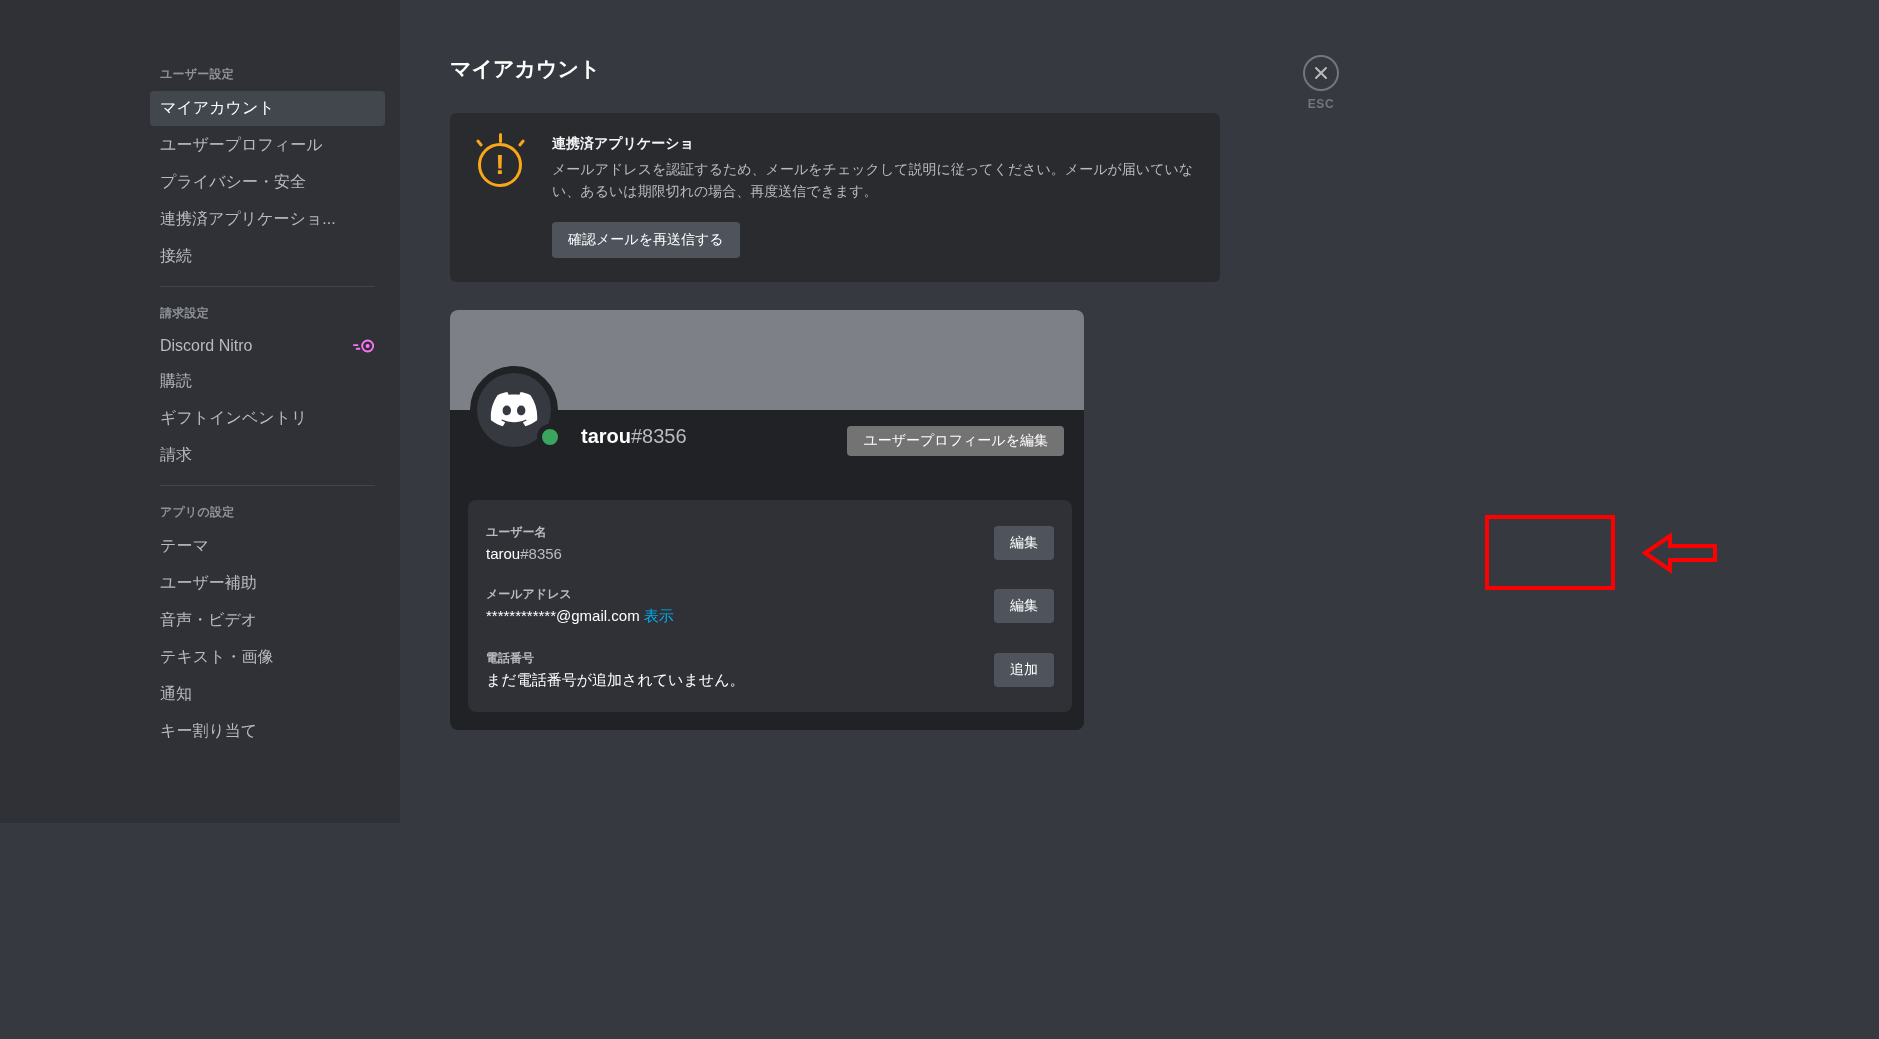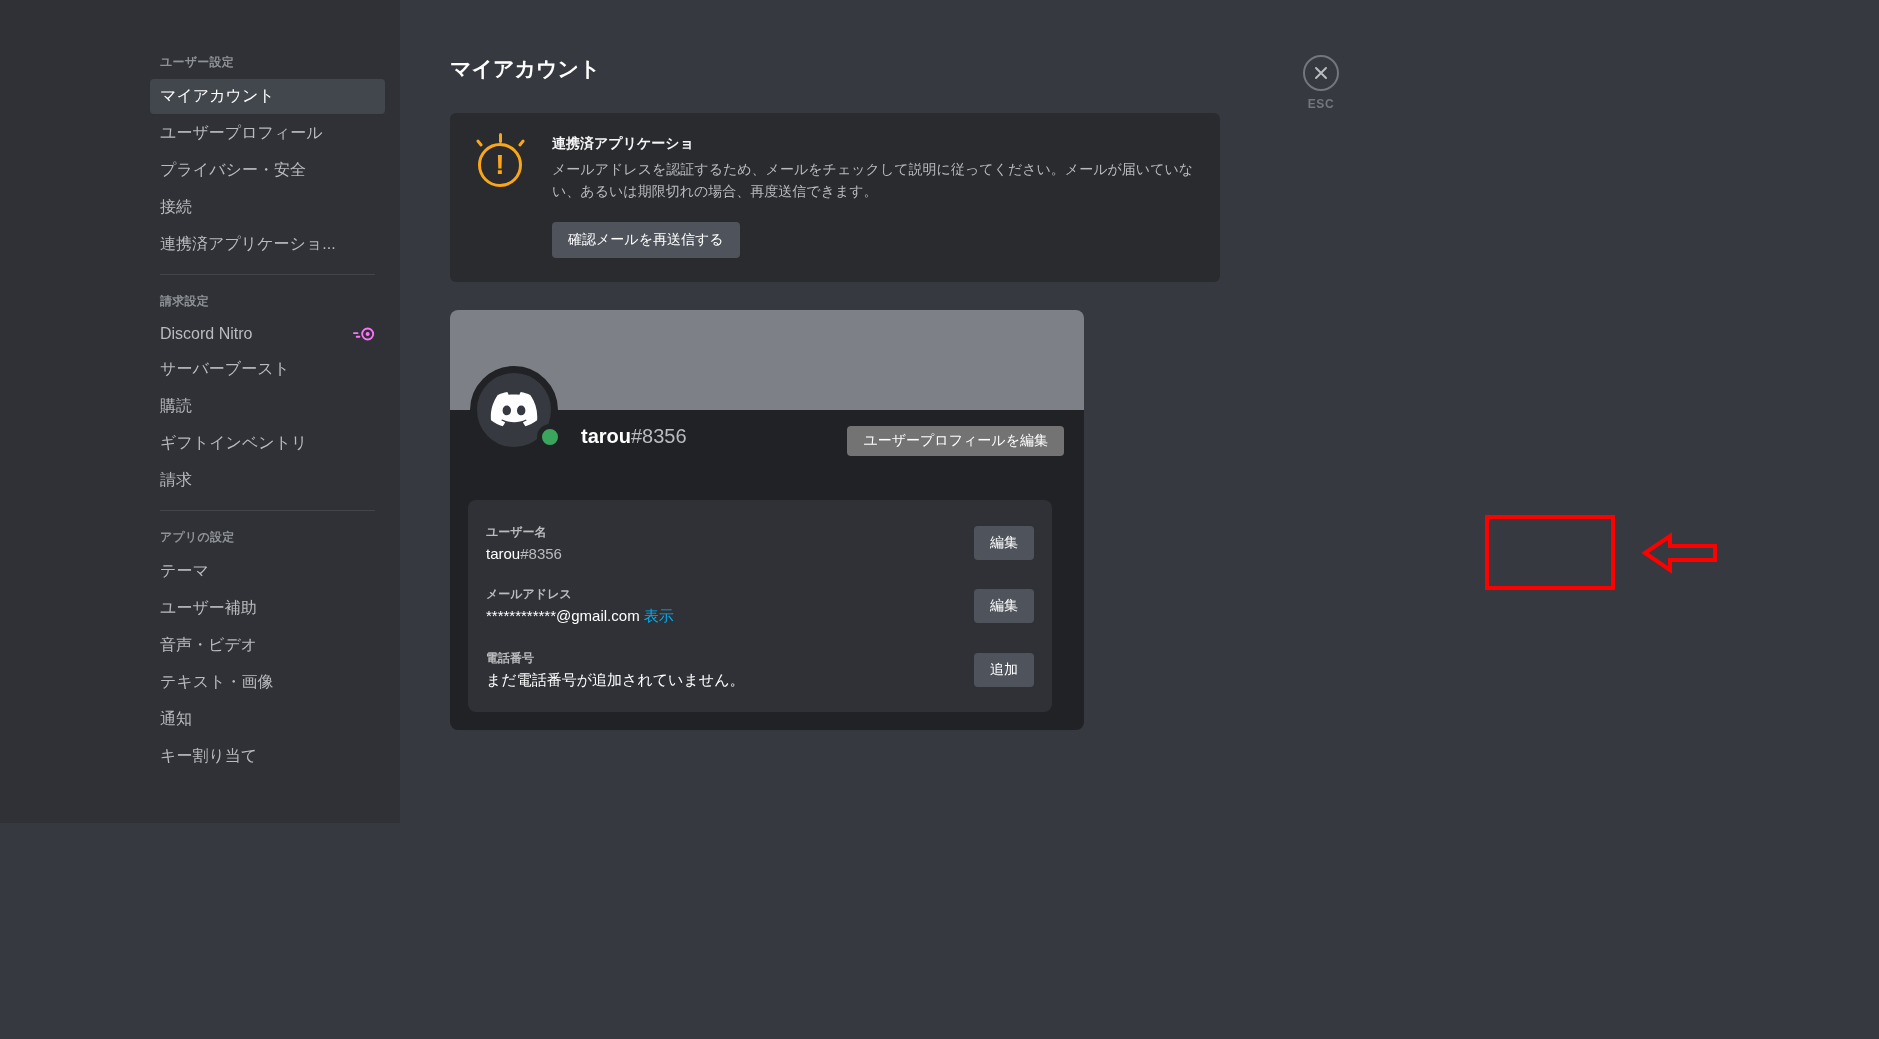--- a/index.html
+++ b/index.html
@@ -16,21 +16,21 @@
     display: flex;
     width: 1469px;
     height: 823px;
     background: #36393f;
     position: relative;
   }
   
   .sidebar {
     width: 400px;
     background: #2f3136;
-    padding: 48px 0 0 0;
+    padding: 60px 0 0 0;
     display: flex;
     flex-direction: column;
   }
   .sidebar-inner {
     padding-left: 150px;
     padding-right: 15px;
   }
   .sidebar-header {
     font-size: 12px;
     font-weight: 700;
@@ -204,21 +204,21 @@
     border: none;
     padding: 6px 16px;
     border-radius: 4px;
     cursor: pointer;
   }
 
   
   .field-list {
     background: #2f3136;
     border-radius: 8px;
-    margin: 0 32px 18px 18px;
+    margin: 0 12px 18px 18px;
     padding: 18px 18px;
   }
   .field-row {
     display: flex;
     align-items: center;
     justify-content: space-between;
     padding: 6px 0 18px 0;
   }
   .field-row:last-child { padding-bottom: 4px; }
   .field-info { flex: 1; }
@@ -304,43 +304,40 @@
       <div class="sidebar-item selected">
           <span>マイアカウント</span>
         </div>
       <div class="sidebar-item">
           <span>ユーザープロフィール</span>
         </div>
       <div class="sidebar-item">
           <span>プライバシー・安全</span>
         </div>
       <div class="sidebar-item">
+          <span>連携済アプリケーショ...</span>
+        </div>
+      <div class="sidebar-item">
           <span>接続</span>
-        </div>
-      <div class="sidebar-item">
-          <span>連携済アプリケーショ...</span>
         </div>
 
       <div class="sidebar-separator"></div>
 
       <div class="sidebar-header">請求設定</div>
       <div class="sidebar-item">
         <span>Discord Nitro</span>
         <span class="nitro-badge">
           <svg viewBox="0 0 24 16">
               <circle cx="16" cy="8" r="6" fill="none" stroke="#ff73fa" stroke-width="2"></circle>
               <circle cx="16" cy="8" r="2.2" fill="#ff73fa"></circle>
               <rect x="0" y="6" width="6" height="2" rx="1" fill="#ff73fa"></rect>
               <rect x="3" y="10" width="5" height="2" rx="1" fill="#ff73fa"></rect>
             </svg>
         </span>
       </div>
-      <div class="sidebar-item">
-          <span>サーバーブースト</span>
-        </div>
       <div class="sidebar-item">
           <span>購読</span>
         </div>
       <div class="sidebar-item">
           <span>ギフトインベントリ</span>
         </div>
       <div class="sidebar-item">
           <span>請求</span>
         </div>
 

